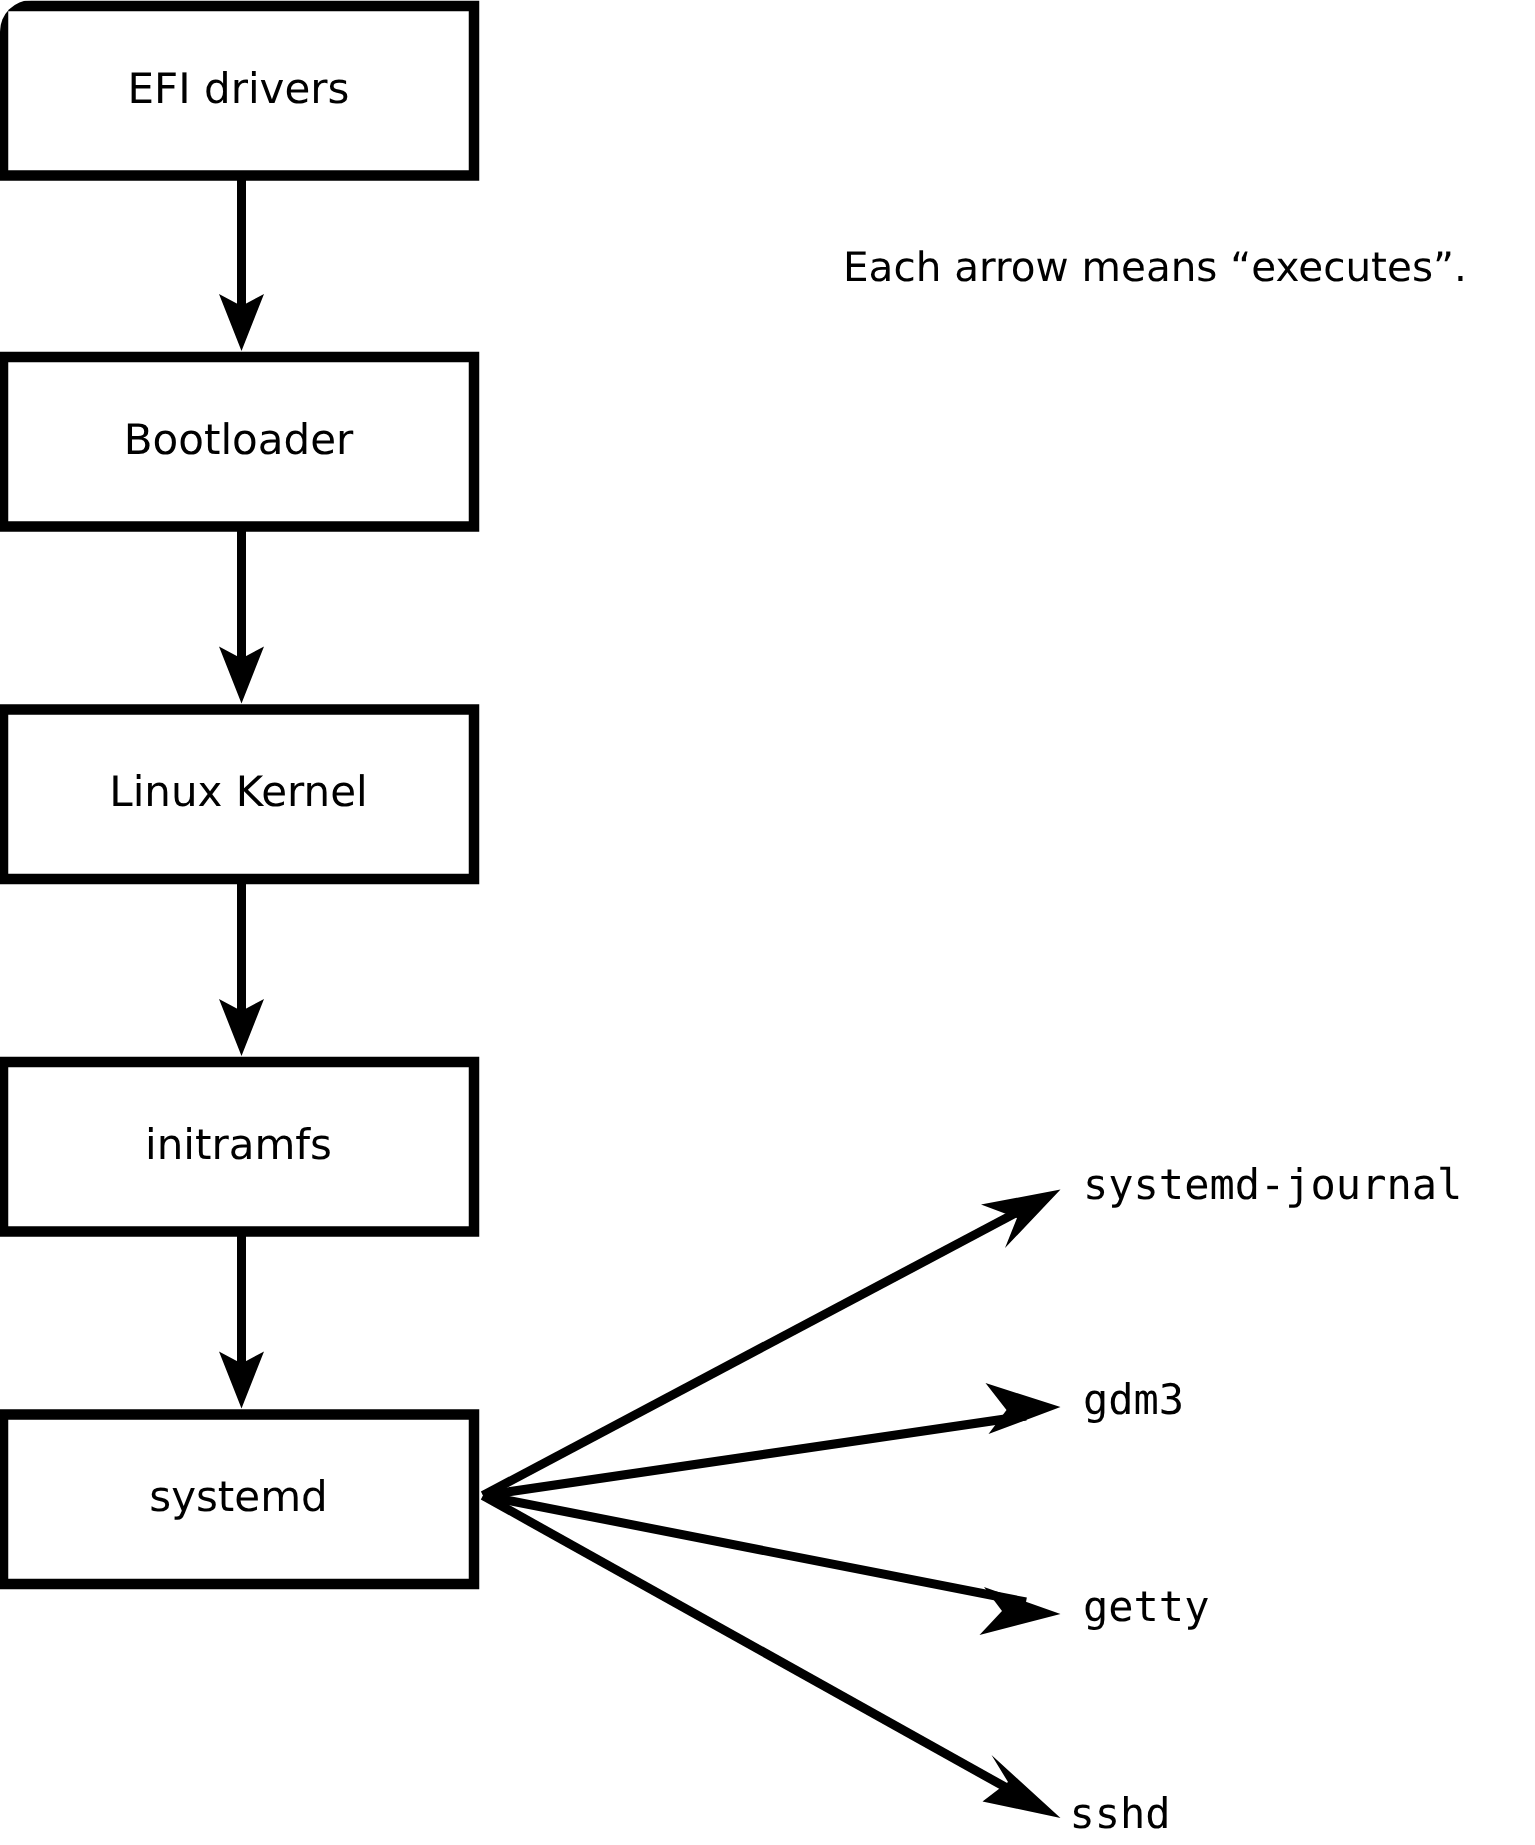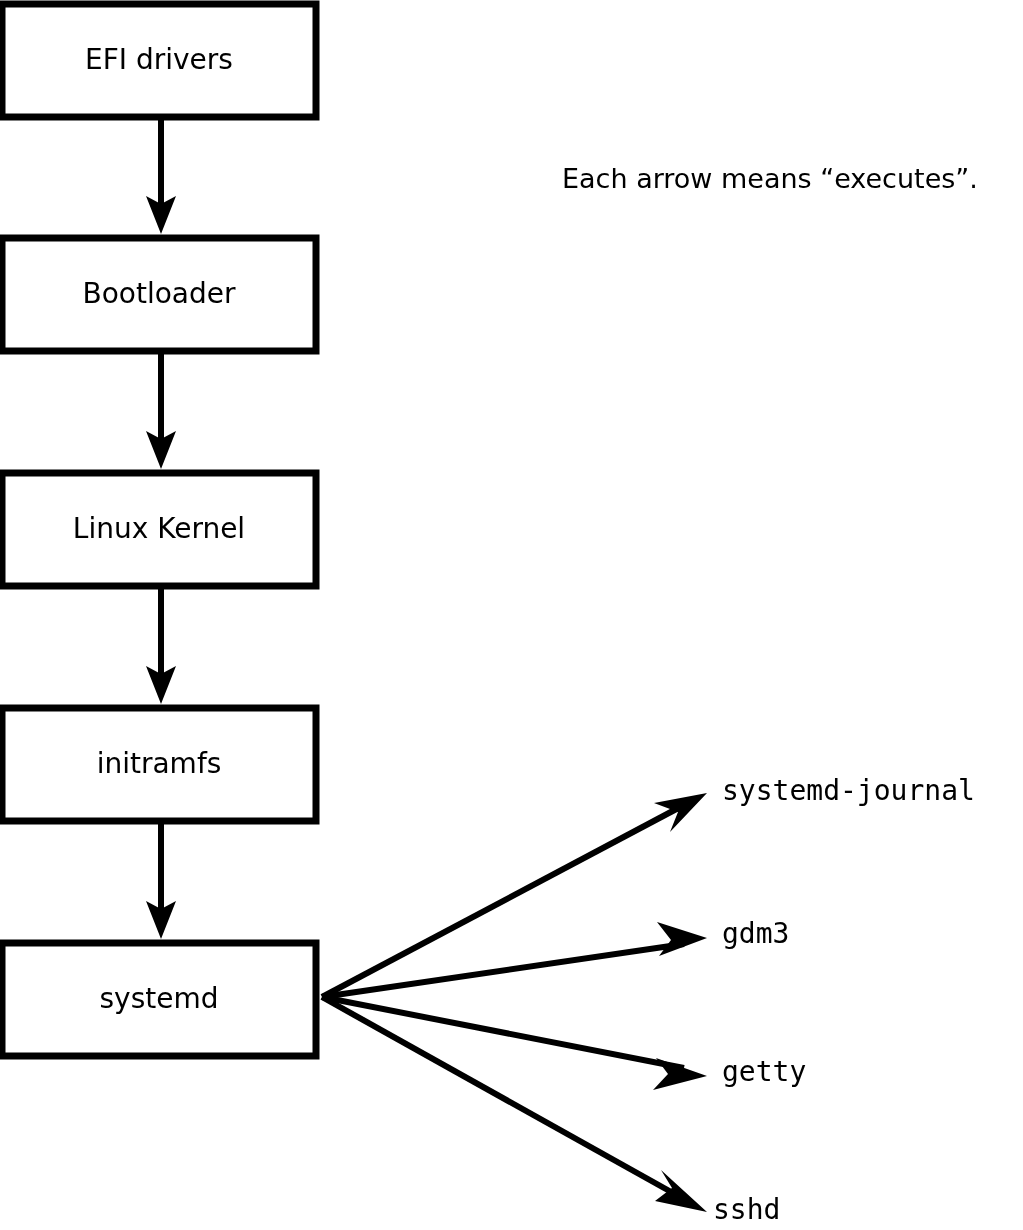--- a/index.html
+++ b/index.html
@@ -10,20 +10,21 @@
   }
   body {
     font-family: "DejaVu Sans", sans-serif;
   }
   #canvas {
     position: relative;
     width: 1023px;
     height: 1230px;
     background: #ffffff;
     overflow: hidden;
+    border-radius: 21px;
   }
   #diagram-svg {
     position: absolute;
     top: 0;
     left: 0;
     width: 1023px;
     height: 1230px;
     display: block;
   }
   .box-rect {

